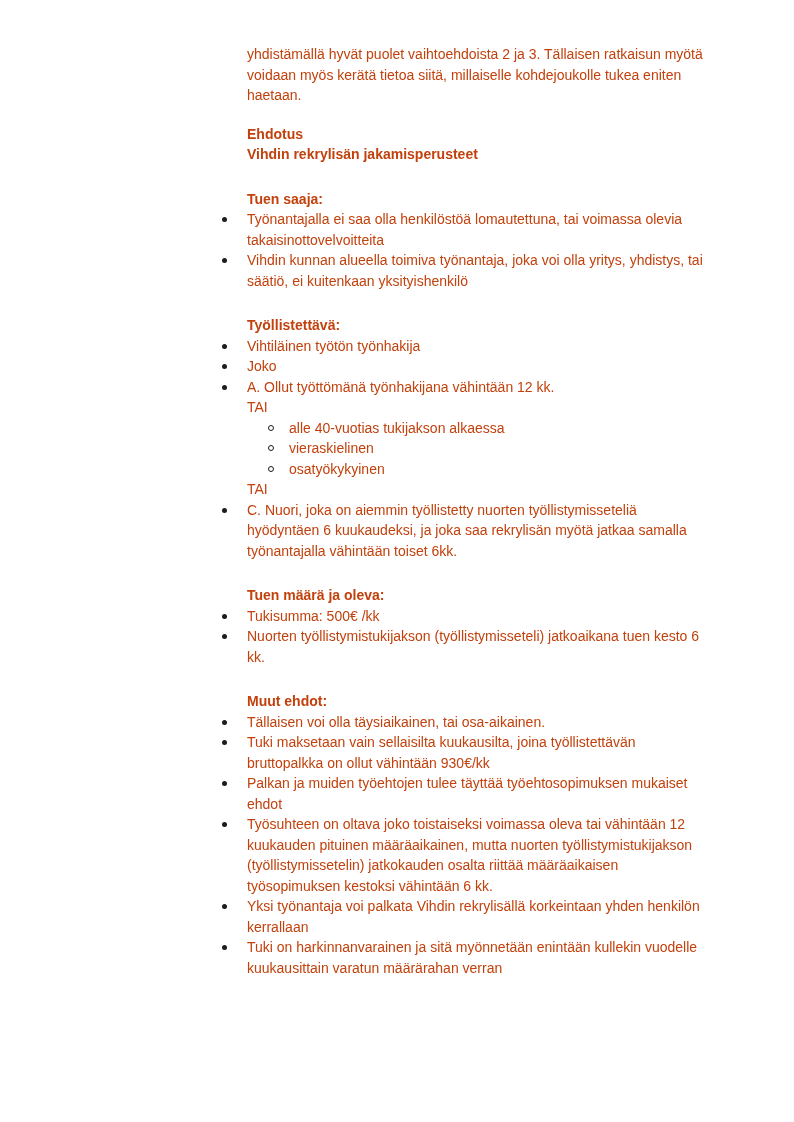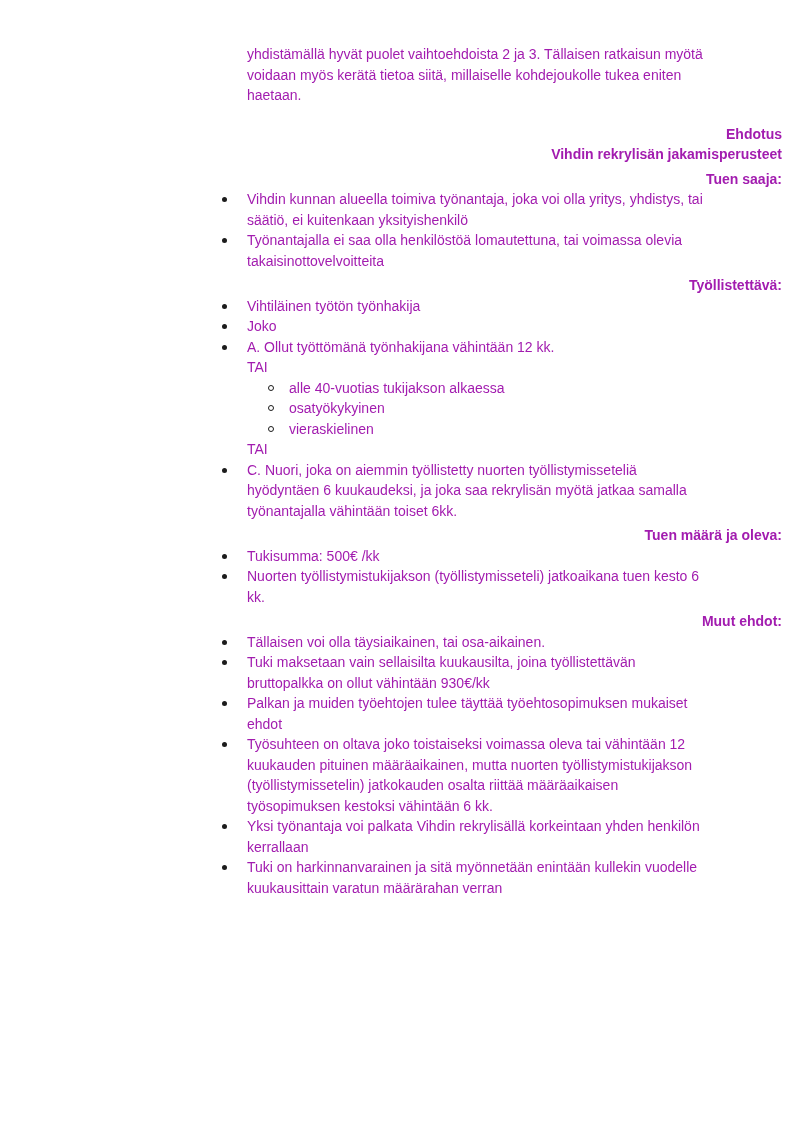--- a/index.html
+++ b/index.html
@@ -9,41 +9,40 @@
   }
   .page {
     position: relative;
     width: 794px;
     height: 1122px;
     background: #ffffff;
     overflow: hidden;
     font-family: "Liberation Sans", sans-serif;
     font-size: 14px;
     line-height: 20.5px;
-    color: #a21caf;
+    color: #c2410c;
   }
   .content {
     position: absolute;
     left: 247px;
     top: 44px;
     width: 535px;
   }
   .para {
     margin: 0;
     white-space: pre-line;
   }
   .heading-block {
     margin-top: 18px;
   }
   .h {
     font-weight: bold;
-    text-align: right;
   }
   .section {
-    margin-top: 4px;
+    margin-top: 24px;
   }
   ul.list {
     list-style: none;
     margin: 0;
     padding: 0;
   }
   ul.list li {
     position: relative;
     white-space: pre-line;
   }
@@ -87,37 +86,37 @@
 haetaan.</p>
 
     <div class="heading-block">
       <div class="h">Ehdotus</div>
       <div class="h">Vihdin rekrylisän jakamisperusteet</div>
     </div>
 
     <div class="section">
       <div class="h">Tuen saaja:</div>
       <ul class="list">
+        <li class="b">Työnantajalla ei saa olla henkilöstöä lomautettuna, tai voimassa olevia
+takaisinottovelvoitteita</li>
         <li class="b">Vihdin kunnan alueella toimiva työnantaja, joka voi olla yritys, yhdistys, tai
 säätiö, ei kuitenkaan yksityishenkilö</li>
-        <li class="b">Työnantajalla ei saa olla henkilöstöä lomautettuna, tai voimassa olevia
-takaisinottovelvoitteita</li>
       </ul>
     </div>
 
     <div class="section">
       <div class="h">Työllistettävä:</div>
       <ul class="list">
         <li class="b">Vihtiläinen työtön työnhakija</li>
         <li class="b">Joko</li>
         <li class="b">A. Ollut työttömänä työnhakijana vähintään 12 kk.</li>
         <li class="plain">TAI</li>
         <li class="sub">alle 40-vuotias tukijakson alkaessa</li>
+        <li class="sub">vieraskielinen</li>
         <li class="sub">osatyökykyinen</li>
-        <li class="sub">vieraskielinen</li>
         <li class="plain">TAI</li>
         <li class="b">C. Nuori, joka on aiemmin työllistetty nuorten työllistymisseteliä
 hyödyntäen 6 kuukaudeksi, ja joka saa rekrylisän myötä jatkaa samalla
 työnantajalla vähintään toiset 6kk.</li>
       </ul>
     </div>
 
     <div class="section">
       <div class="h">Tuen määrä ja oleva:</div>
       <ul class="list">

